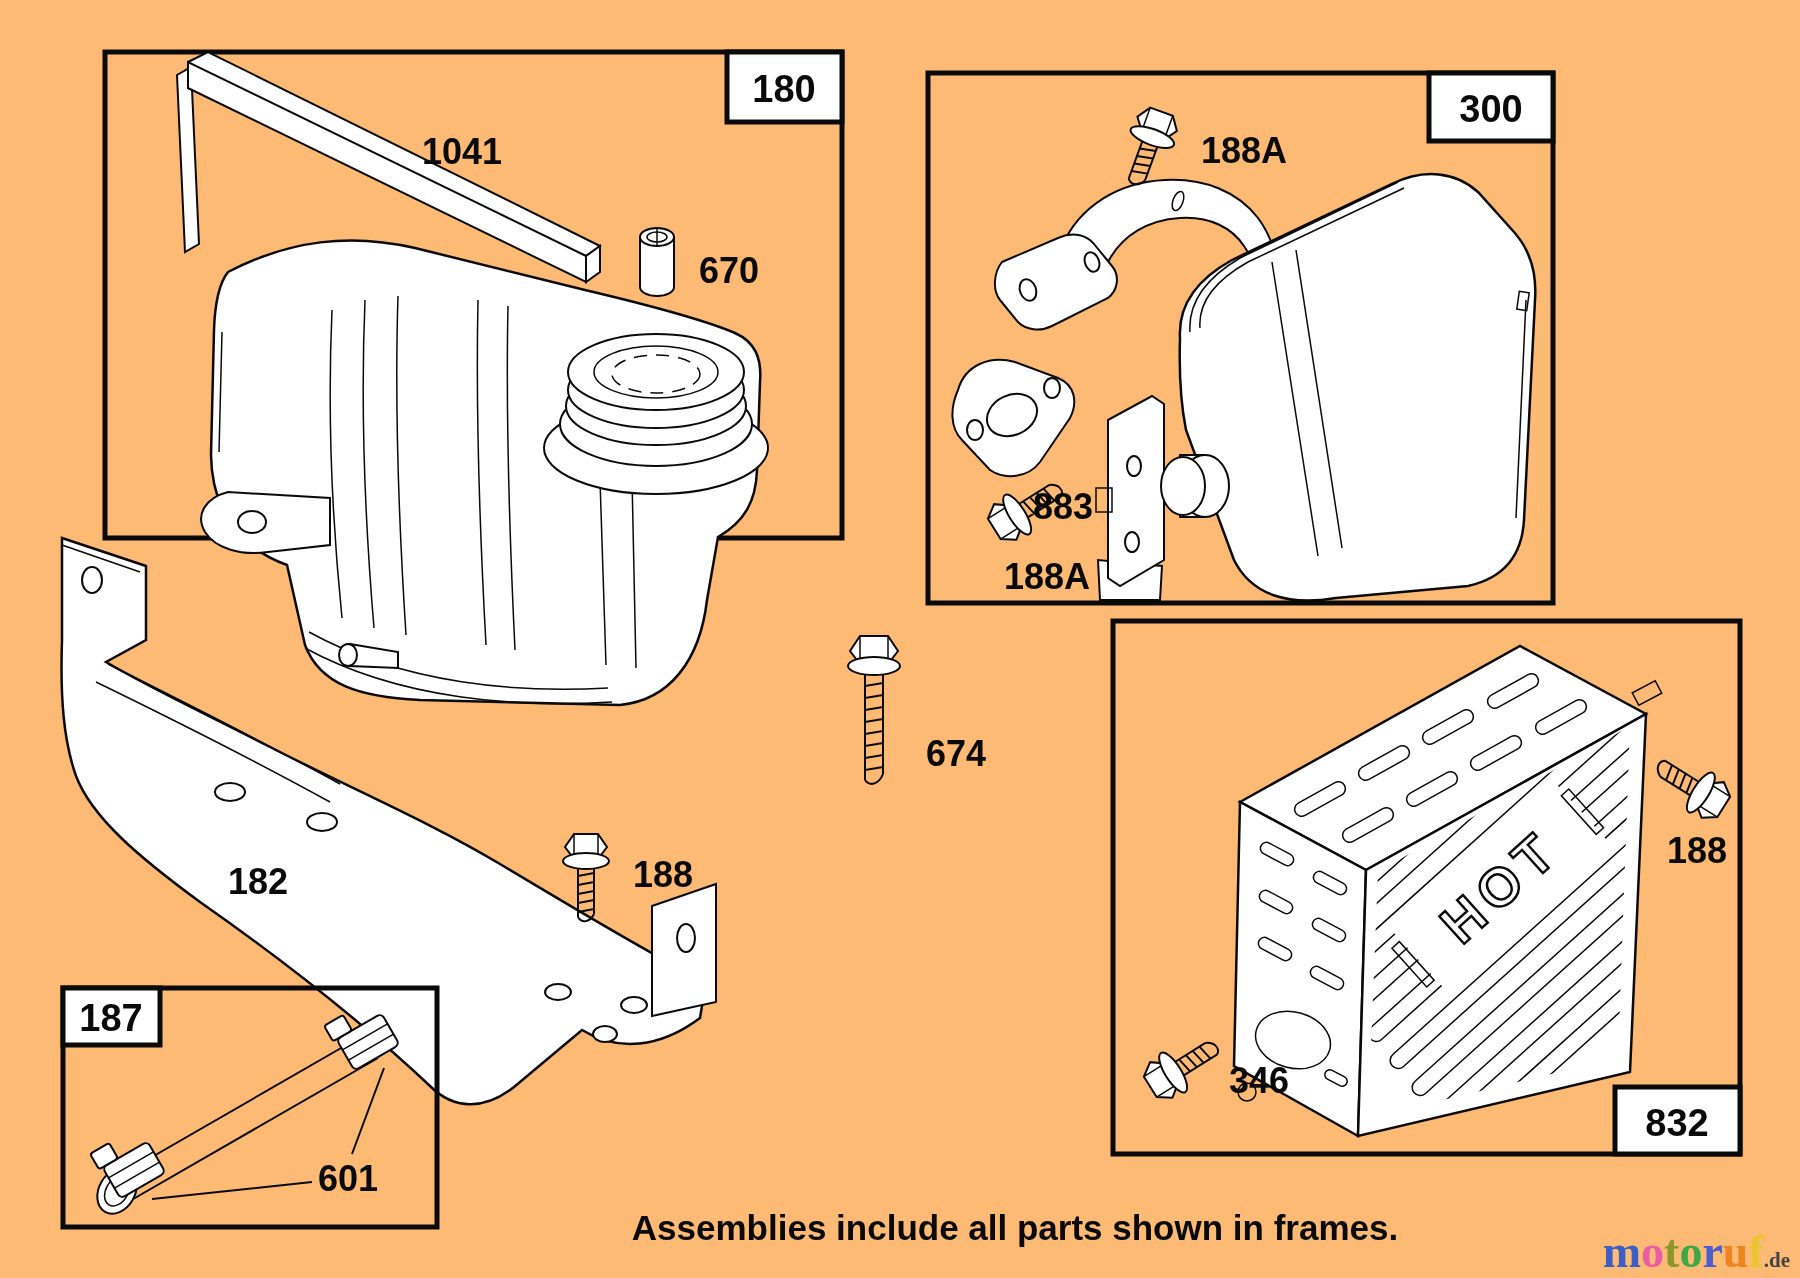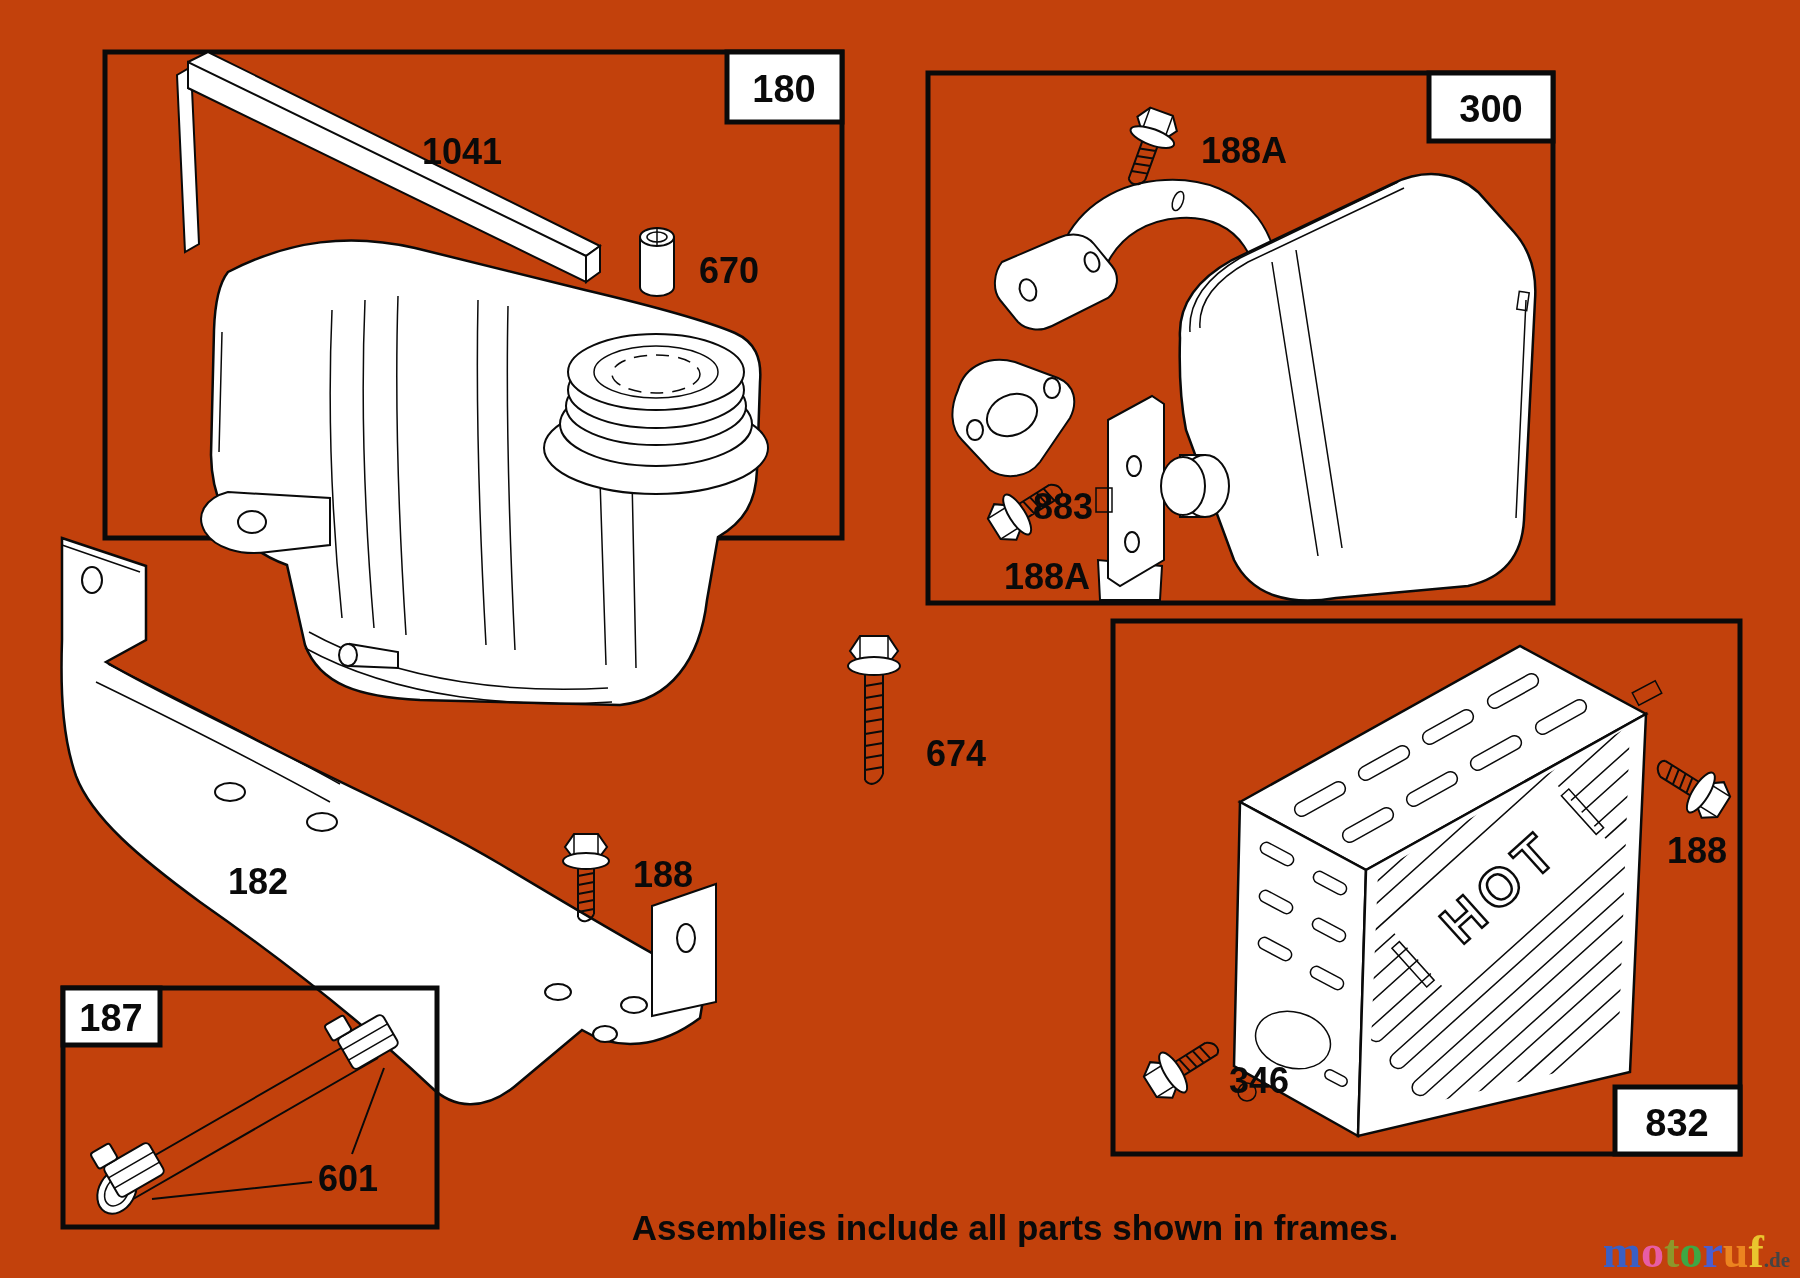--- a/index.html
+++ b/index.html
@@ -1,16 +1,16 @@
 <!DOCTYPE html>
 <html><head>
 <meta charset="utf-8">
 <style>
   html,body{margin:0;padding:0;background:#ffffff;}
-  .page{position:relative;width:1800px;height:1278px;background:#c2410c;overflow:hidden;text-align:right;}
+  .page{position:relative;width:1800px;height:1278px;background:#fdba74;overflow:hidden;text-align:right;}
   svg{display:block;}
   text{font-family:"Liberation Sans", sans-serif;font-weight:bold;fill:#0a0a0a;}
   .frame{fill:none;stroke:#0a0a0a;stroke-width:5;}
   .labelbox{fill:#ffffff;stroke:#0a0a0a;stroke-width:5;}
   .ln{fill:none;stroke:#0a0a0a;stroke-width:2;}
   .lnthin{fill:none;stroke:#0a0a0a;stroke-width:1.5;}
   .wh{fill:#ffffff;stroke:#0a0a0a;stroke-width:2;}
   .wh25{fill:#ffffff;stroke:#0a0a0a;stroke-width:2.5;}
   .hole{fill:#ffffff;stroke:#0a0a0a;stroke-width:2;}
   .plabel{font-size:36px;}

